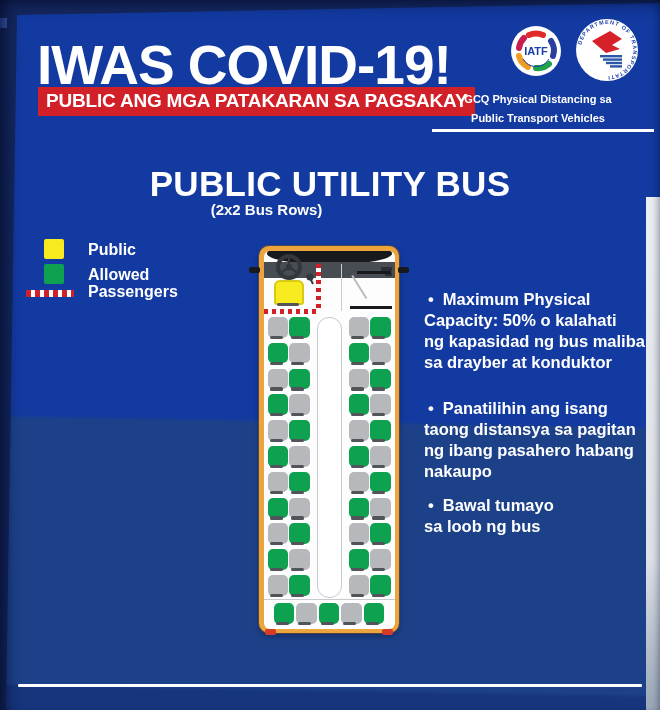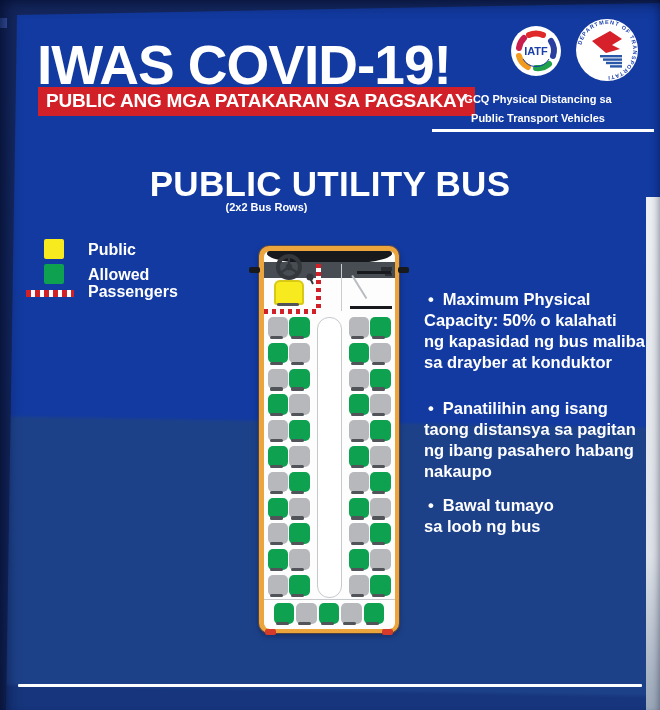--- a/index.html
+++ b/index.html
@@ -23,21 +23,21 @@
       font-weight:bold;font-size:11px;line-height:18.5px;}
   .gcq-underline{position:absolute;top:129px;left:432px;width:222px;height:2.5px;background:#fff;z-index:7;}
   .logo{position:absolute;}
   .logo-iatf{left:511px;top:26px;}
   .logo-dotr{left:576px;top:19px;}
 
   
   .title{position:absolute;left:0;top:164px;width:660px;text-align:center;color:#fff;
       font-weight:bold;font-size:35px;letter-spacing:0.3px;}
   .subtitle{position:absolute;left:0;top:201px;width:533px;text-align:center;color:#fff;
-      font-weight:bold;font-size:11px;}
+      font-weight:bold;font-size:15px;}
 
   
   .legend{position:absolute;left:0;top:0;}
   .lg-swatch{position:absolute;width:20px;height:20px;border-radius:2px;}
   .lg-driver{left:44px;top:239px;background:var(--driver-yellow,#f7ea1f);}
   .lg-allowed{left:44px;top:264px;background:var(--allowed-green,#0da150);}
   .lg-dash{position:absolute;left:26px;top:290px;width:48px;height:7px;background:#fff;
       background:repeating-linear-gradient(90deg,var(--barrier-red,#d22028) 0 5px,#ffffff 5px 9px);}
   .lg-label{position:absolute;left:88px;color:#fff;font-weight:bold;font-size:16px;line-height:17px;}
   .lbl-driver{top:241px;}

